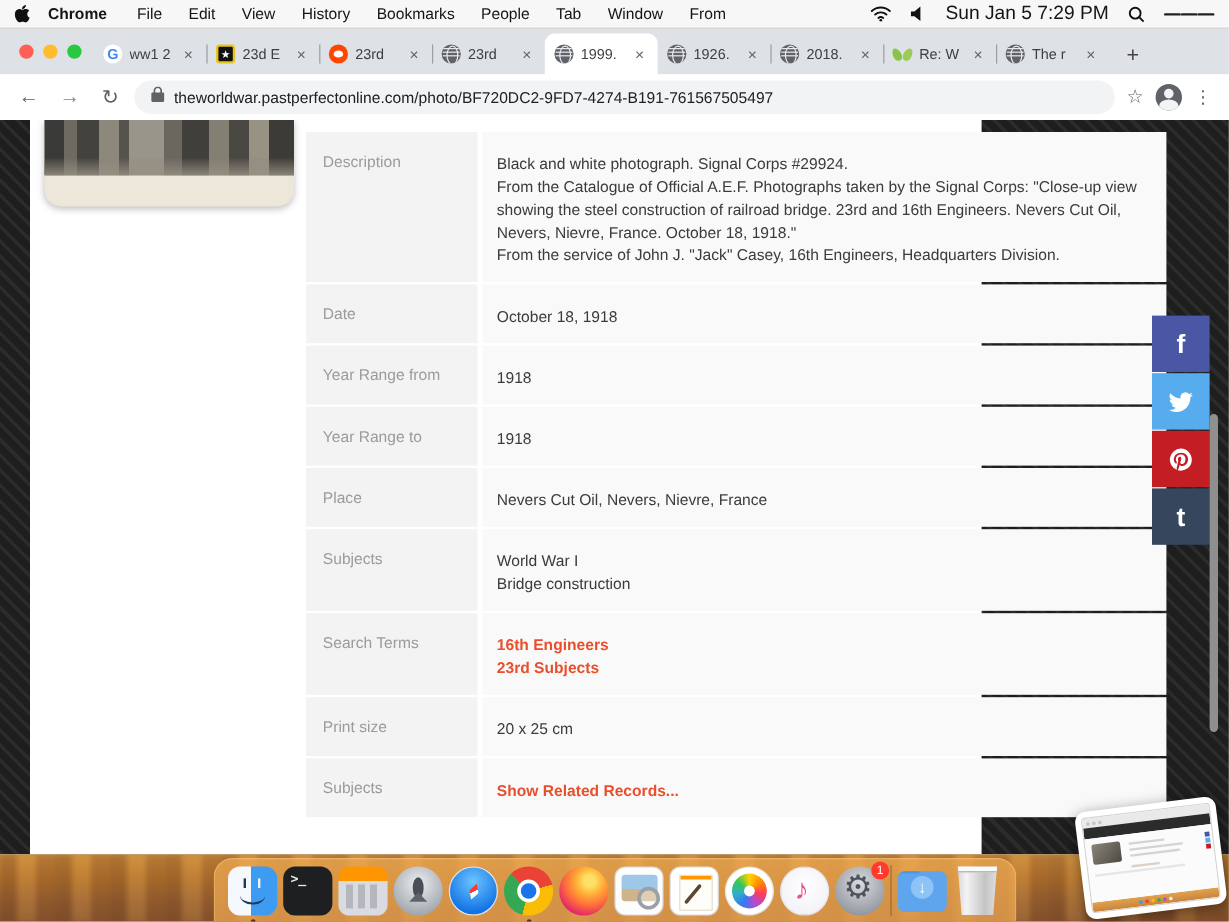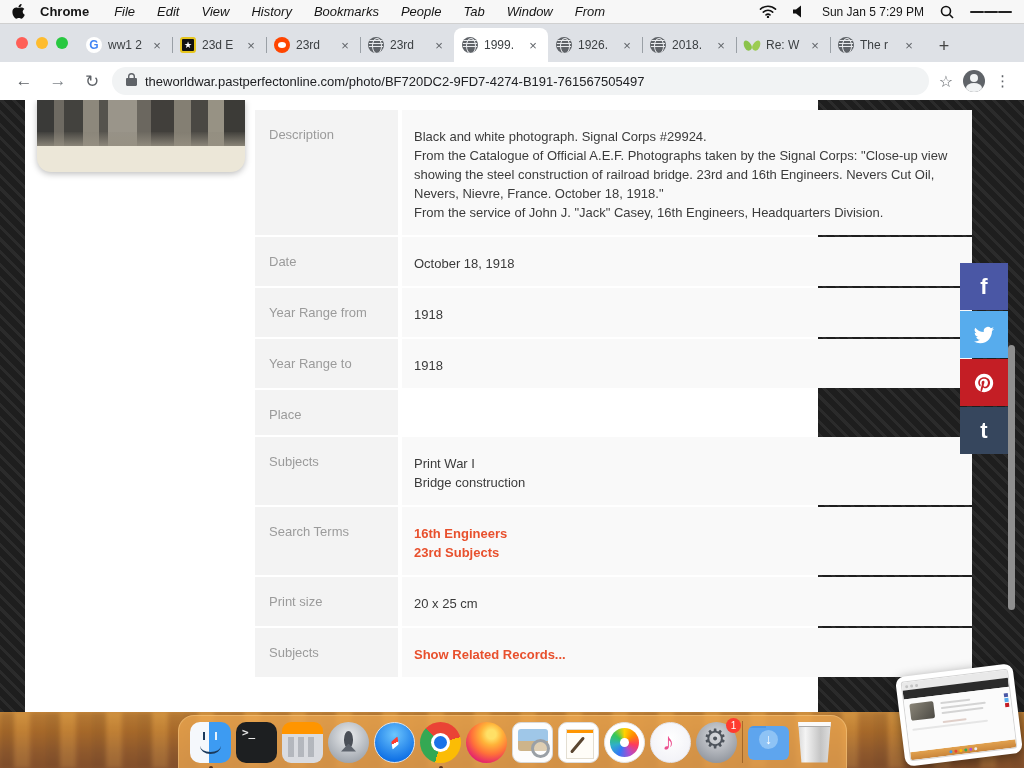--- a/index.html
+++ b/index.html
@@ -4,24 +4,24 @@
 <style>
   * { margin:0; padding:0; box-sizing:border-box; }
   html,body { width:1024px; height:768px; overflow:hidden; font-family:"Liberation Sans", sans-serif; }
 
   
   #menubar { position:absolute; left:0; top:0; width:1024px; height:24px; background:#f7f7f7;
     border-bottom:1px solid #d0d0d0; display:flex; align-items:center; padding:0 12px;
     font-size:13px; color:#151515; z-index:50; }
   #menubar .apple { width:22px; display:flex; align-items:center; }
   #menubar .appname { font-weight:bold; margin:0 14px 0 6px; }
-  #menubar .menu-item { margin:0 11px;font-style:italic; }
+  #menubar .menu-item { margin:0 11px; }
   #menubar .spacer { flex:1; }
   #menubar .status { display:flex; align-items:center; gap:16px; }
-  #menubar .clock { font-size:12px; }
+  #menubar .clock { font-size:16px; }
   .mb-icon { display:inline-flex; align-items:center; }
   .list-icon span { display:block; width:14px; height:2px; background:#222; margin:2px 0; border-radius:1px; }
 
   
   #tabstrip { position:absolute; left:0; top:24px; width:1024px; height:38px; background:#dee1e6; z-index:40; }
   #traffic { position:absolute; left:16px; top:13px; display:flex; gap:8px; }
   #traffic i { width:12px; height:12px; border-radius:50%; display:block; }
   .tl-red{background:#ff5f57;} .tl-yellow{background:#febc2e;} .tl-green{background:#28c840;}
   #tabs { position:absolute; left:78px; top:4px; height:34px; display:flex; align-items:flex-end; }
   .tab { width:94px; height:34px; display:flex; align-items:center; gap:6px; padding:0 8px;
@@ -331,25 +331,28 @@
           </div>
         </div>
         <div class="row">
           <div class="row-label">Year Range to</div>
           <div class="row-value">
             <p>1918</p>
           </div>
         </div>
         <div class="row">
           <div class="row-label">Place</div>
+          <div class="row-value">
+            <p>Nevers Cut Oil, Nevers, Nievre, France</p>
+          </div>
         </div>
         <div class="row">
           <div class="row-label">Subjects</div>
           <div class="row-value">
-            <p>Print War I</p>
+            <p>World War I</p>
             <p>Bridge construction</p>
           </div>
         </div>
         <div class="row">
           <div class="row-label">Search Terms</div>
           <div class="row-value">
             <p><span class="link-val">16th Engineers</span></p>
             <p><span class="link-val">23rd Subjects</span></p>
           </div>
         </div>

